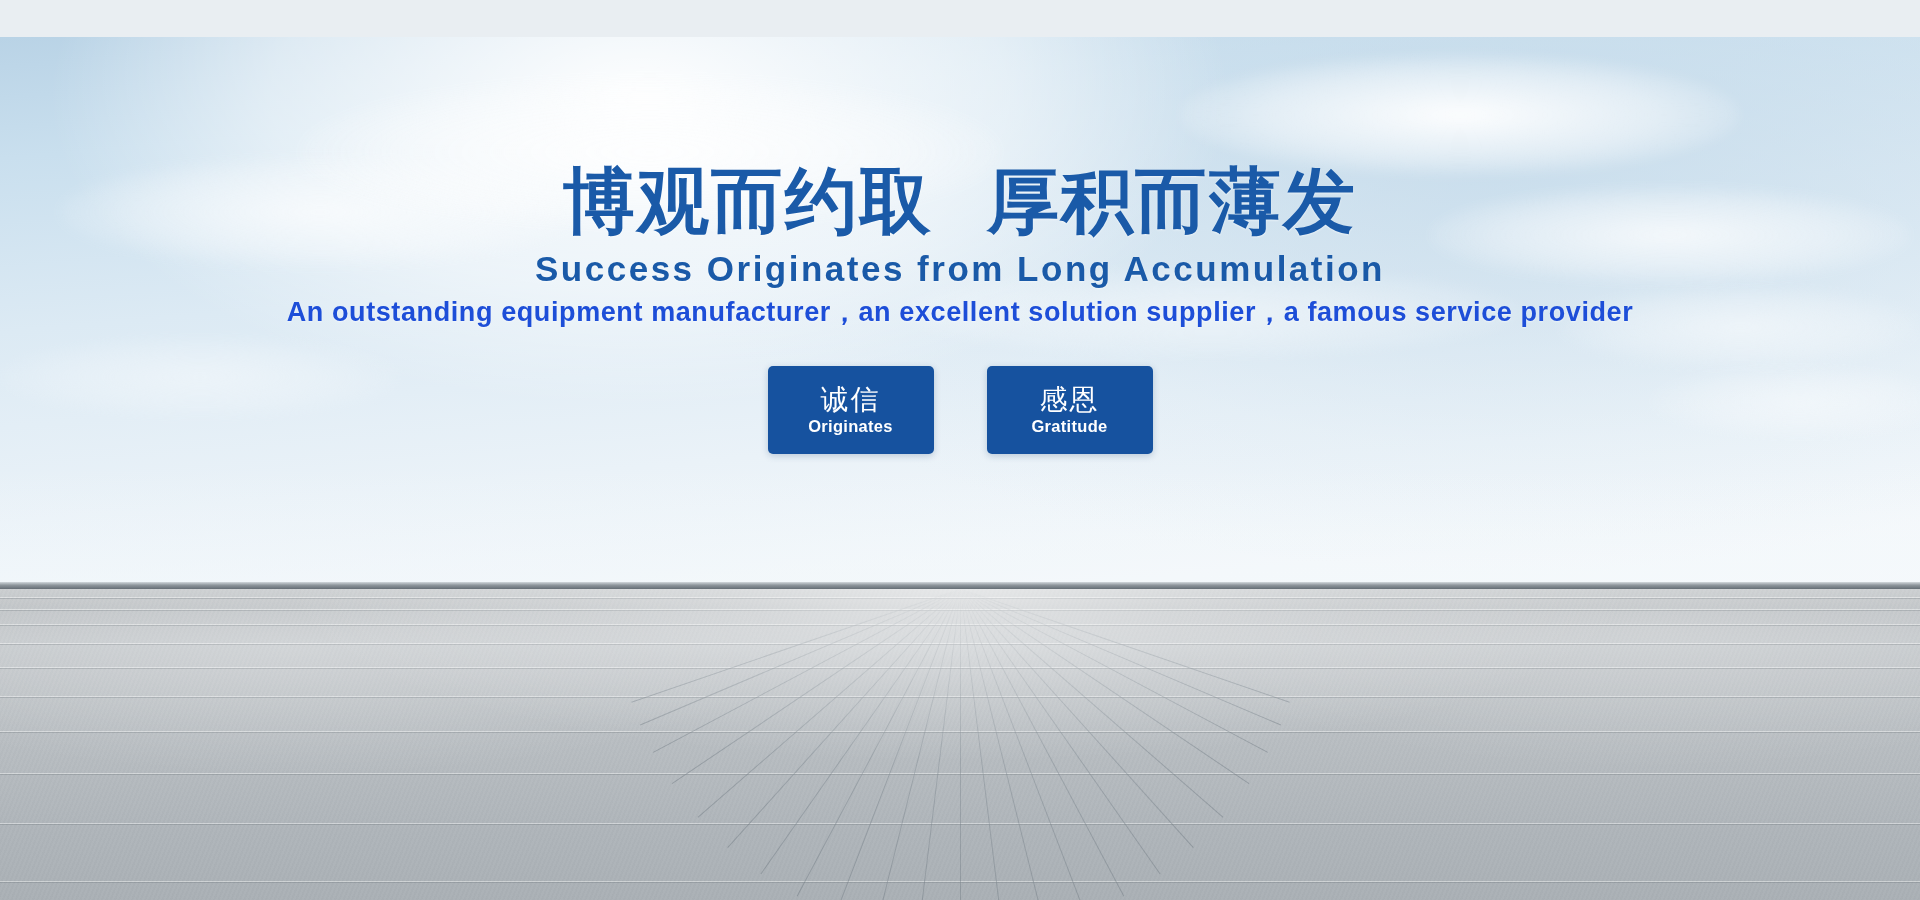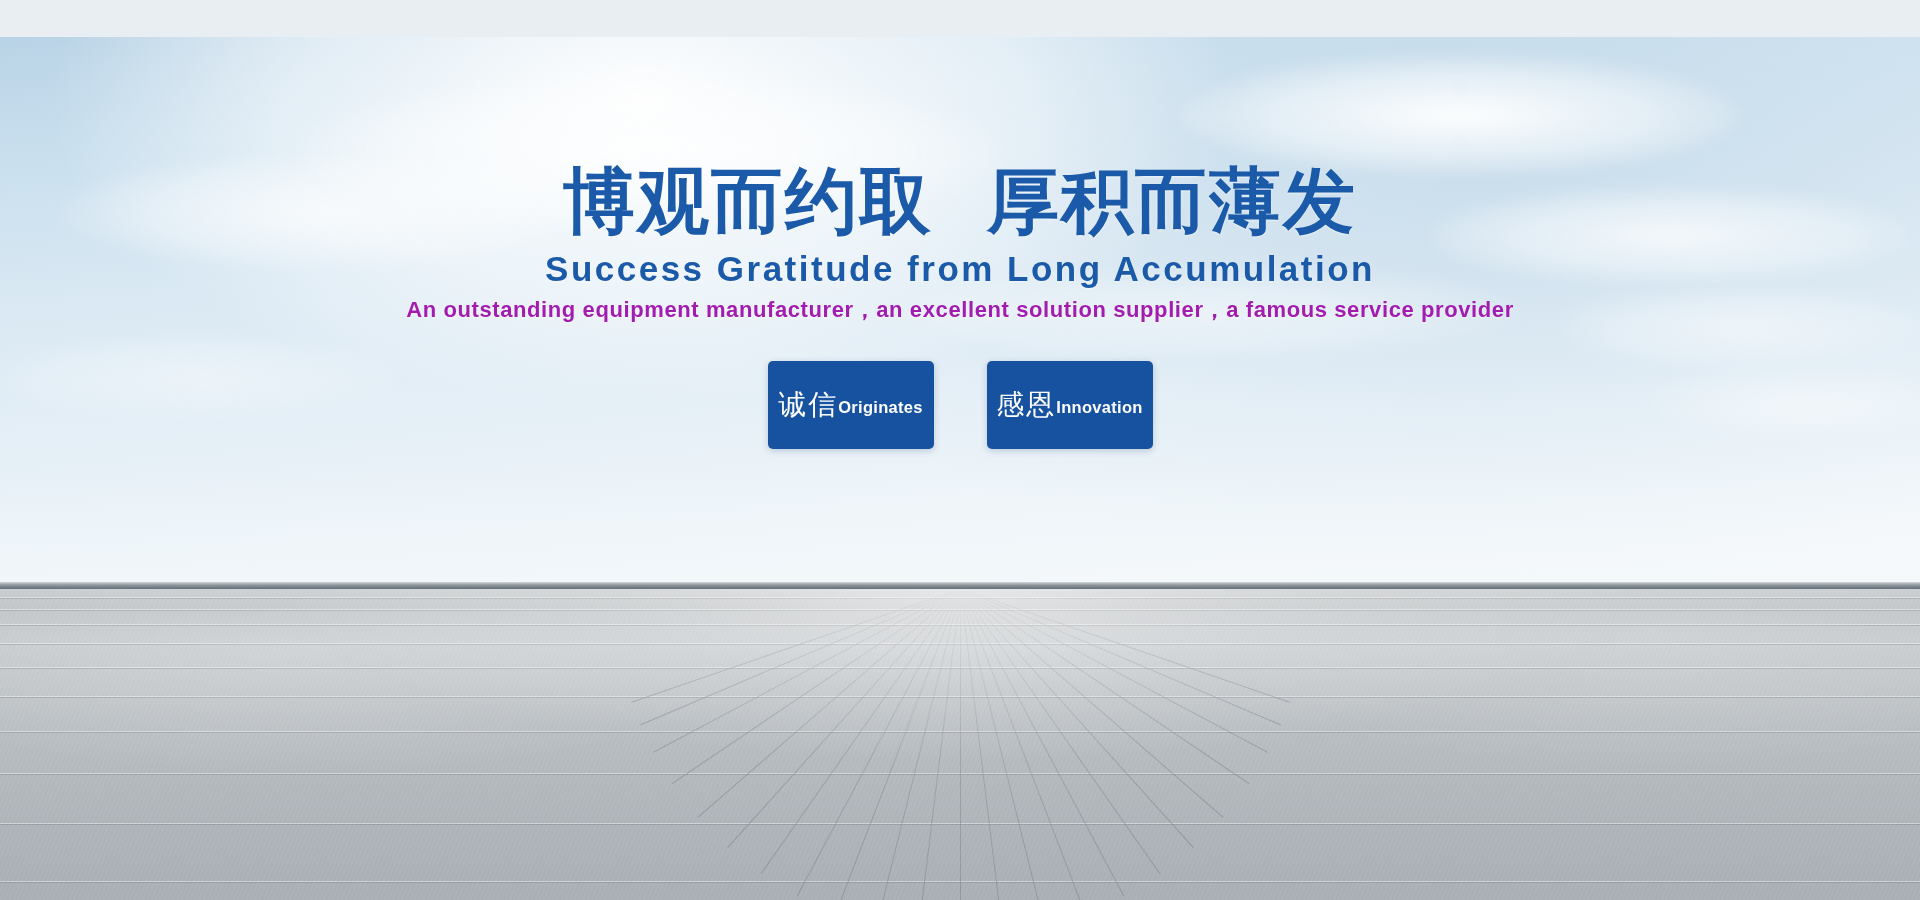--- a/index.html
+++ b/index.html
@@ -141,38 +141,38 @@
     margin-top:44px;
     font-family:"DejaVu Sans", sans-serif;
     font-size:42px; font-weight:bold;
     color:#1a5aa8;
     letter-spacing:1px;
     line-height:1;
     text-shadow:0 1px 2px rgba(255,255,255,0.5);
   }
   .sub-en {
     margin-top:13px;
-    font-size:22px; font-weight:bold;
-    color:#a21caf;
+    font-size:27px; font-weight:bold;
+    color:#1d4ed8;
     letter-spacing:0.6px;
     line-height:1;
     text-shadow:0 1px 2px rgba(255,255,255,0.5);
   }
 
   
   .values {
     margin-top:40px;
     display:flex;
     gap:53px;
   }
   .vbox {
     width:166px; height:88px;
     background:#16529f;
     border-radius:5px;
-    display:flex; flex-direction:row;
+    display:flex; flex-direction:column;
     align-items:center; justify-content:center;
     box-shadow:0 2px 7px rgba(20,60,110,0.22);
   }
   .vbox .cn {
     font-family:"DejaVu Sans", sans-serif;
     font-size:28px; font-weight:normal;
     color:#ffffff;
     letter-spacing:2px;
     line-height:1.05;
   }
@@ -363,34 +363,34 @@
     <div class="vline" style="left:960px;  transform:rotate(-71deg);"></div>
 
     <div class="grain"></div>
     <div class="sheen"></div>
   </div>
 
   <div class="content">
 
     <div class="headline-cn">博观而约取  厚积而薄发</div>
 
-    <div class="headline-en">Success Gratitude from Long Accumulation</div>
+    <div class="headline-en">Success Originates from Long Accumulation</div>
 
 
     <div class="sub-en">An outstanding equipment manufacturer，an excellent  solution supplier，a famous  service provider</div>
 
     <div class="values">
 
       <div class="vbox">
         <span class="cn">诚信</span>
         <span class="en">Originates</span>
       </div>
 
       <div class="vbox">
         <span class="cn">感恩</span>
-        <span class="en">Innovation</span>
+        <span class="en">Gratitude</span>
       </div>
 
 
 
     </div>
   </div>
 </div>
 
 </body></html>

